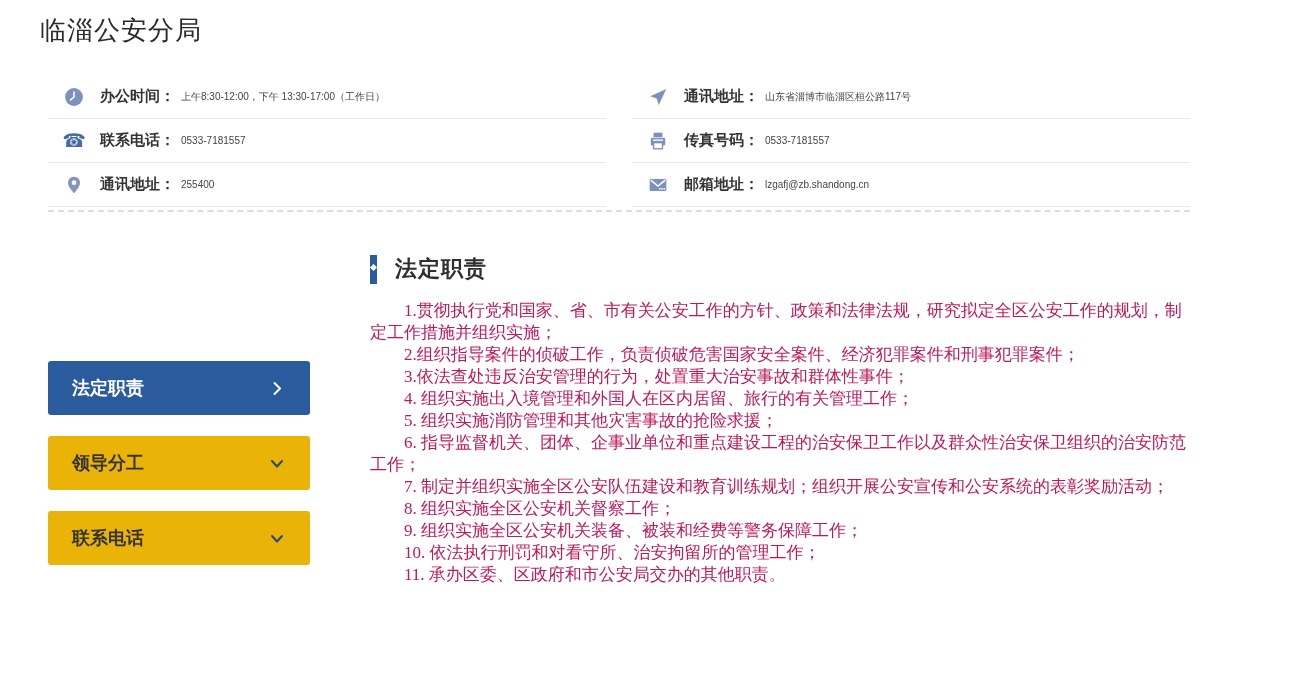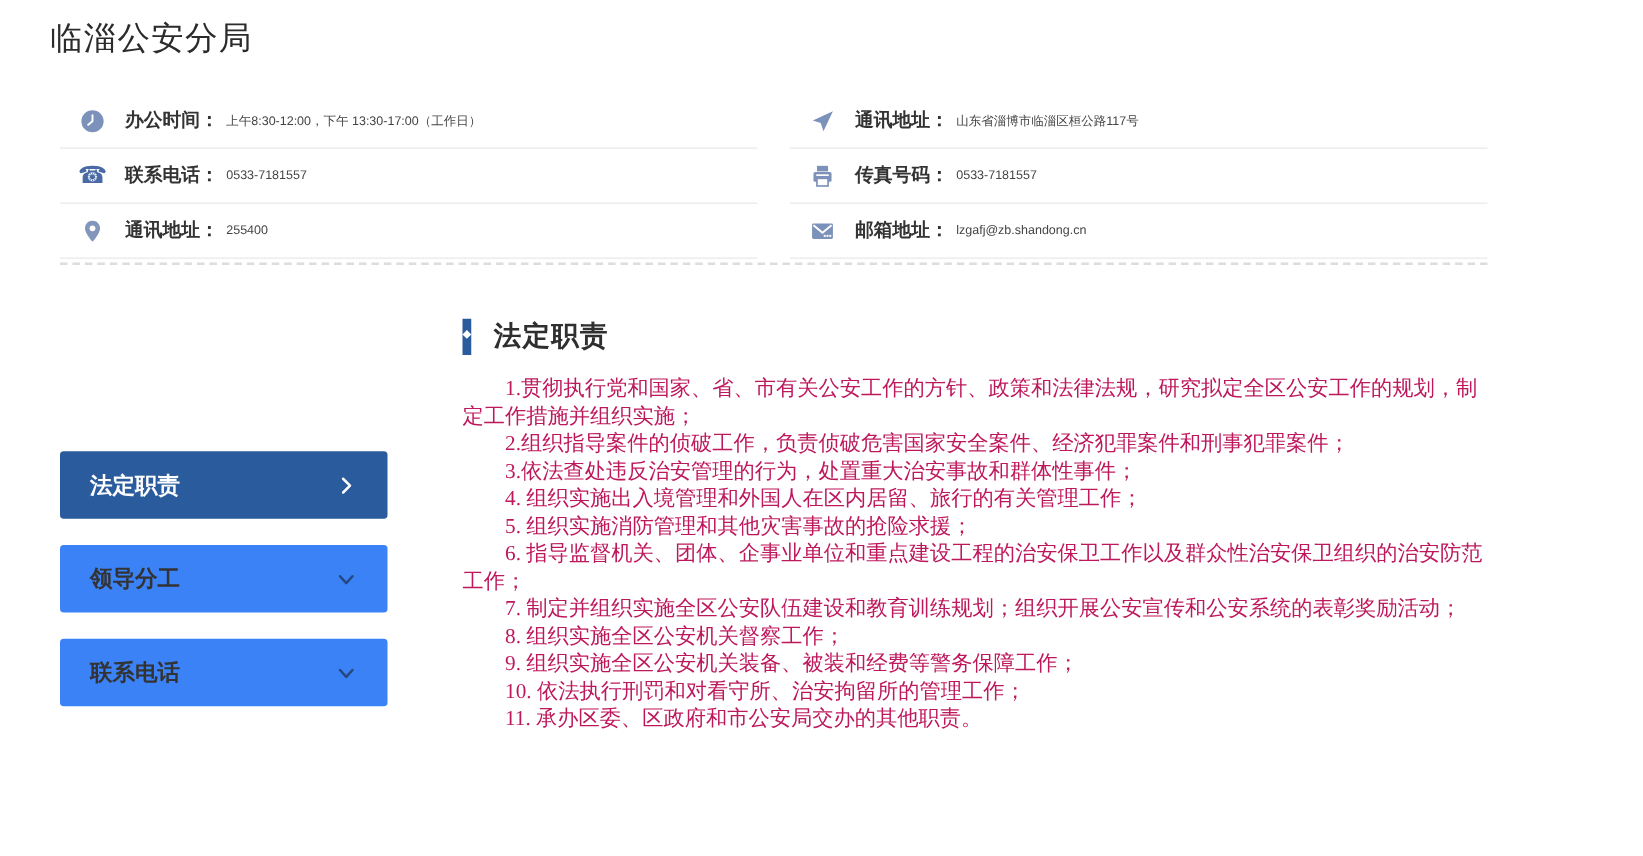--- a/index.html
+++ b/index.html
@@ -36,21 +36,21 @@
   .c-value{font-size:10px;color:#444;}
   .dashed-divider{
     margin:3px 0 0 48px;width:1142px;height:0;
     border-top:2px dashed #ddd;
   }
   
   .layout{display:flex;margin:42px 0 0 48px;gap:60px;align-items:flex-end;}
   .sidebar{width:262px;flex:0 0 auto;}
   .side-item{
     height:54px;margin-bottom:21px;padding:0 24px;
-    background:#3b82f6;border-radius:3px;
+    background:#eab308;border-radius:3px;
     display:flex;align-items:center;justify-content:space-between;
     font-size:18px;font-weight:bold;color:#333;cursor:pointer;
   }
   .side-item.active{background:var(--accent);color:#fff;}
   .side-item .chev{width:18px;height:19px;flex:0 0 auto;}
   
   .main{width:822px;}
   .main-header{display:flex;align-items:center;margin-bottom:16px;}
   .title-bar{
     position:relative;width:7px;height:29px;background:var(--accent);

